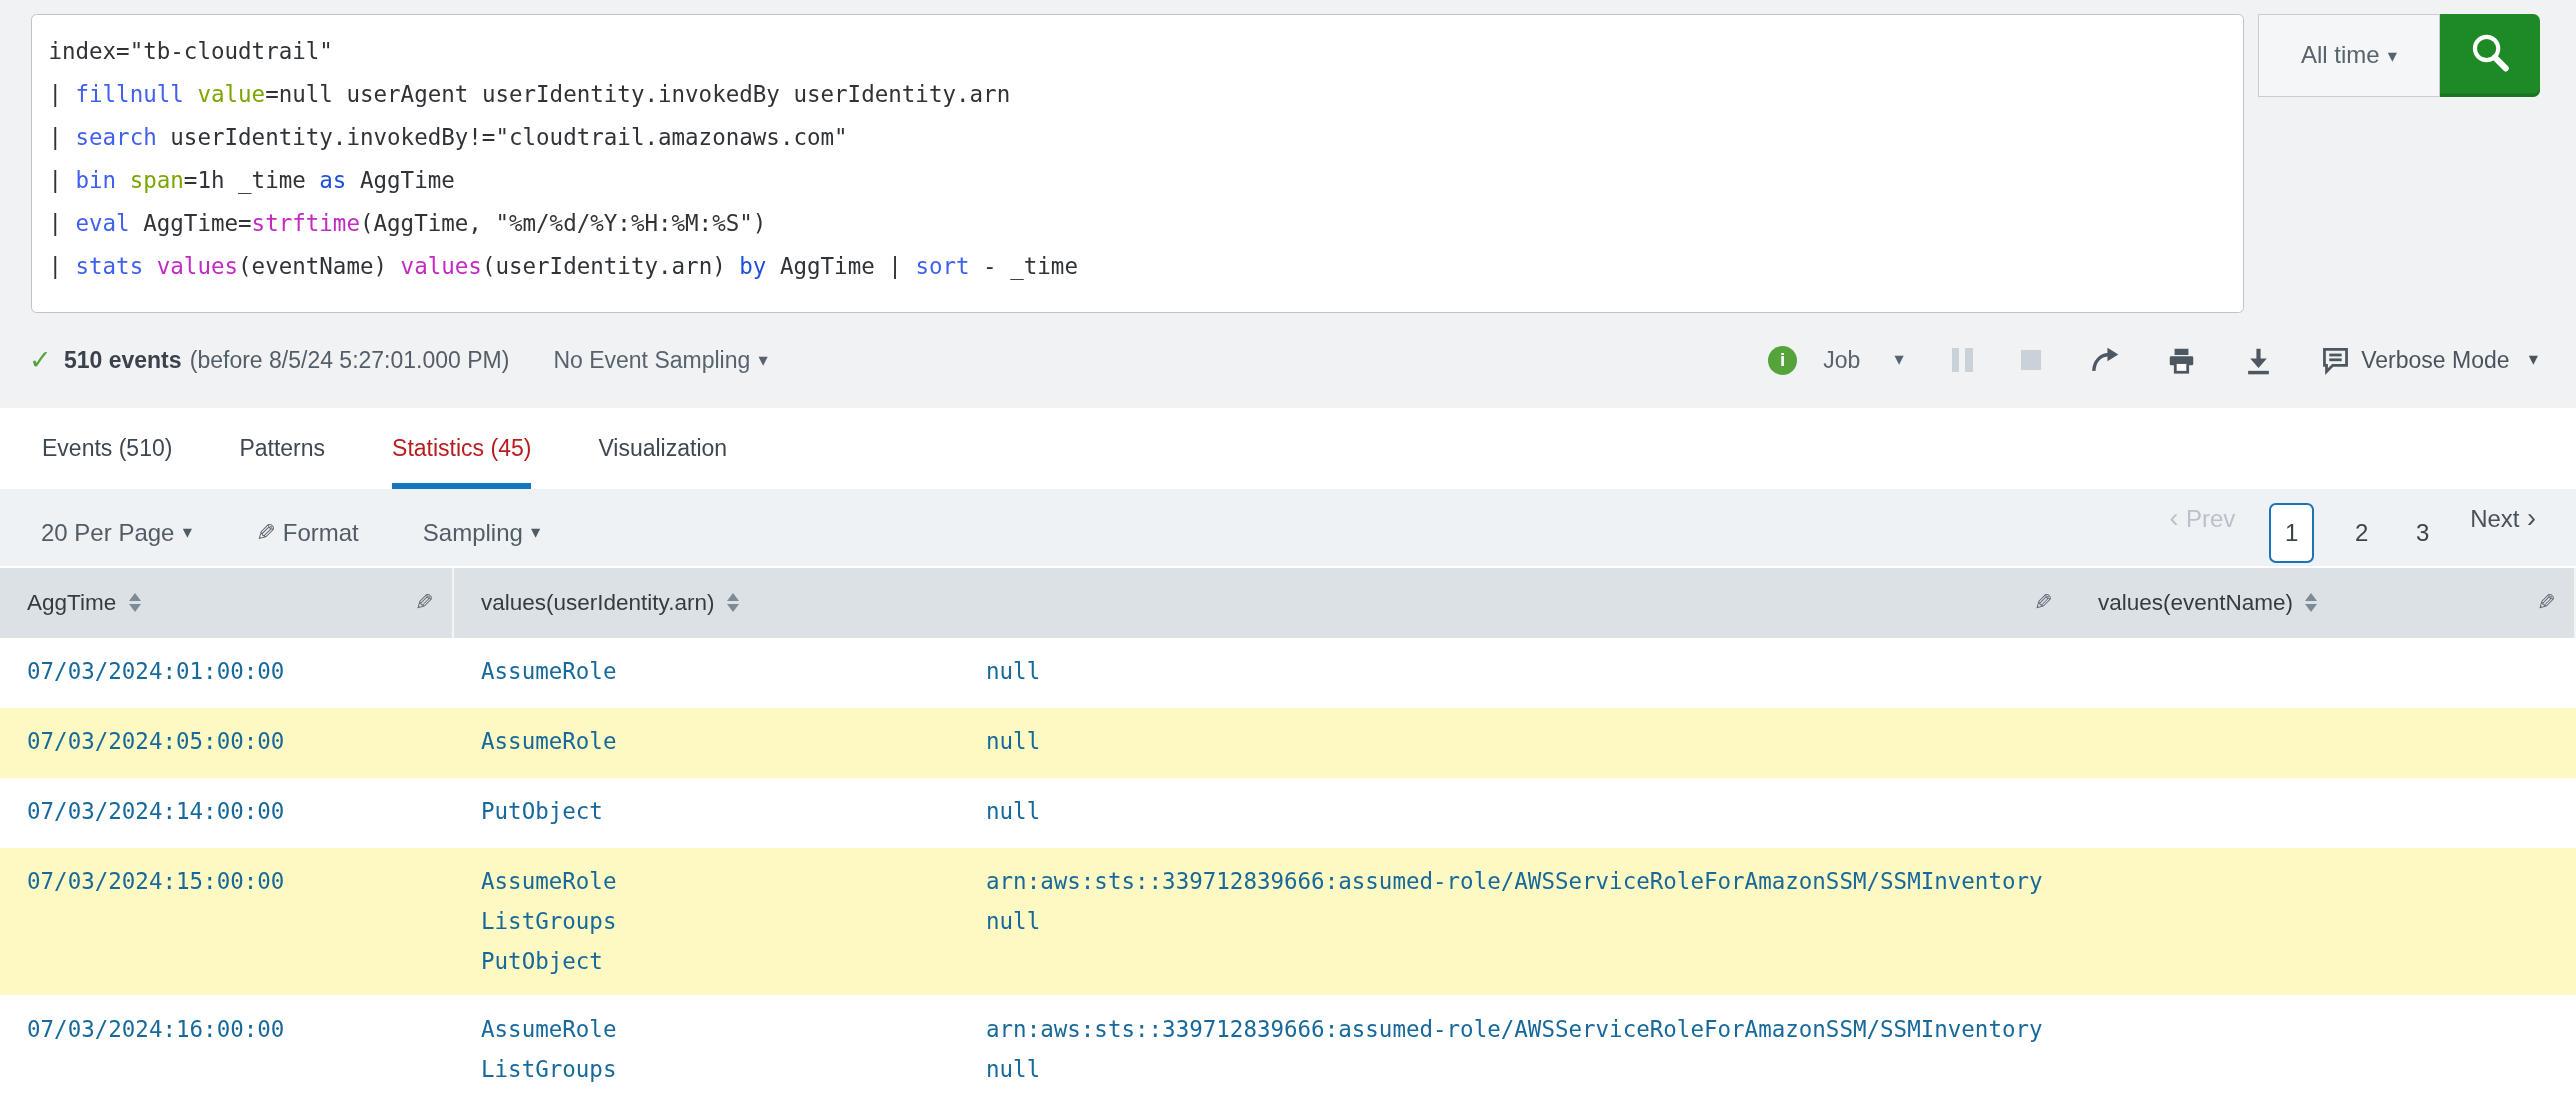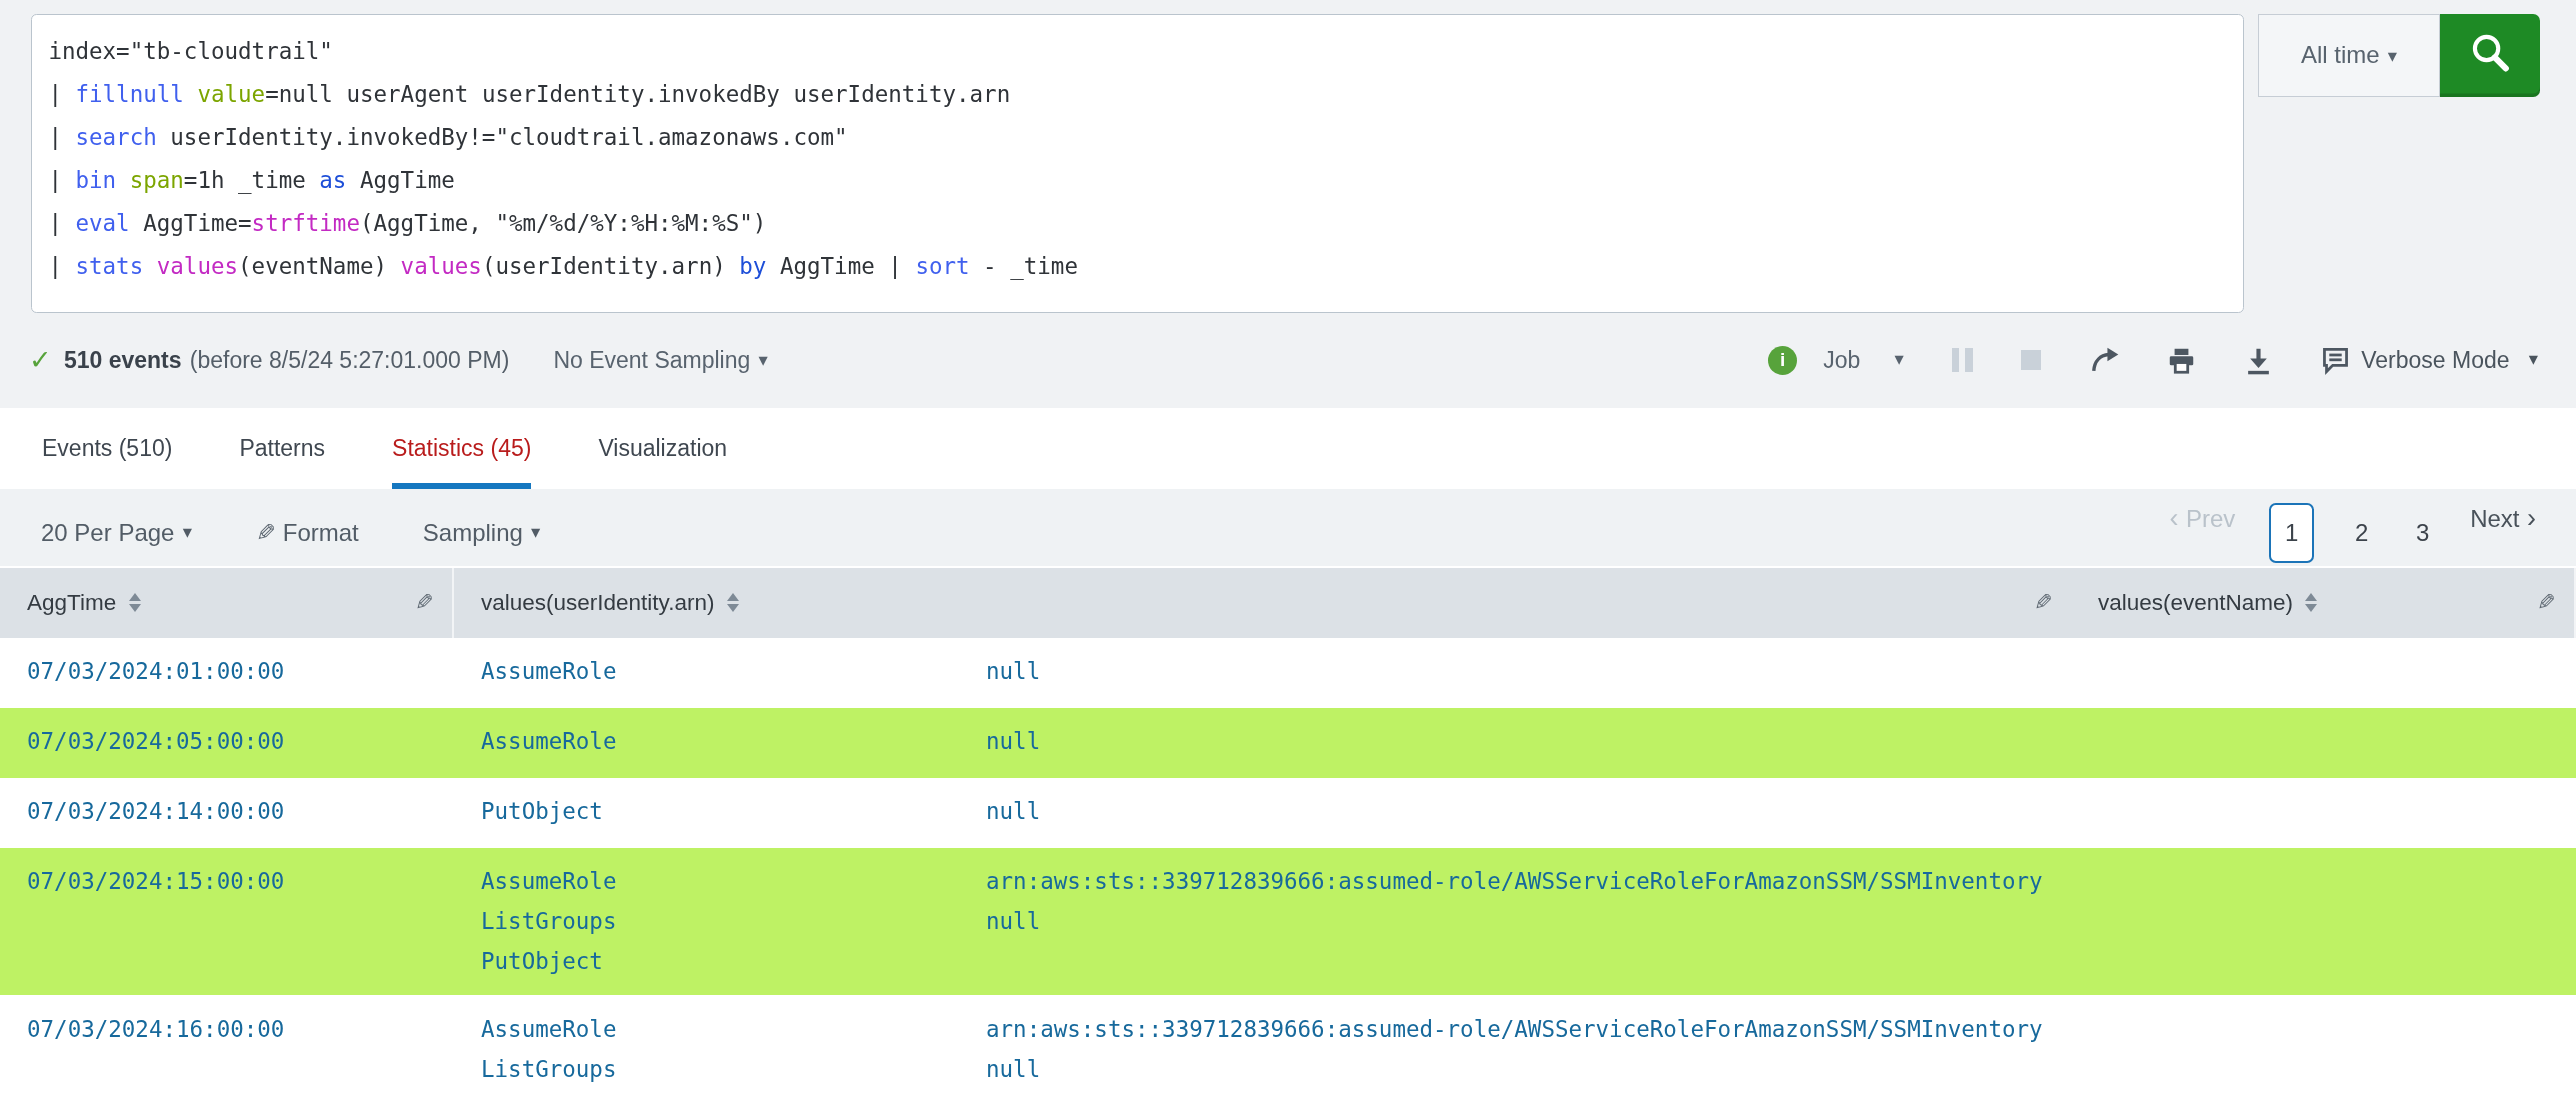--- a/index.html
+++ b/index.html
@@ -78,21 +78,21 @@
   .col2 { width:505px; }
   .col3 { width:1617px; }
   .th.col1,.th.col2 { border-right:2px solid #f2f4f6; }
   .sorticon { display:inline-flex; flex-direction:column; align-items:center; gap:3.4px; }
   .sorticon i { display:block; width:0; height:0; border-left:6.8px solid transparent;
     border-right:6.8px solid transparent; }
   .sorticon .up { border-bottom:8.2px solid #7e8a96; }
   .sorticon .dn { border-top:8.2px solid #7e8a96; }
   .th .brush-icon { margin-left:auto; margin-right:0; font-size:22.5px; }
   .tbody .tr { display:flex; background:#fff; min-height:70px; }
-  .tbody .tr.alt { background:#bef264; }
+  .tbody .tr.alt { background:#fef9c3; }
   .td { padding:13.7px 13.7px 13.7px 27px; font-size:22.5px; line-height:40px; color:#17699c; }
   .td .line { white-space:pre; cursor:pointer; }
 </style>
 </head>
 <body>
 
 <div class="top-section">
   <div class="search-row">
     <div class="query-box mono"><div class="qline"><span class="tk-plain">index="tb-cloudtrail"</span></div><div class="qline"><span class="tk-plain">| </span><span class="tk-command">fillnull</span><span class="tk-plain"> </span><span class="tk-modifier">value</span><span class="tk-plain">=null userAgent userIdentity.invokedBy userIdentity.arn</span></div><div class="qline"><span class="tk-plain">| </span><span class="tk-command">search</span><span class="tk-plain"> userIdentity.invokedBy!="cloudtrail.amazonaws.com"</span></div><div class="qline"><span class="tk-plain">| </span><span class="tk-command">bin</span><span class="tk-plain"> </span><span class="tk-modifier">span</span><span class="tk-plain">=1h _time </span><span class="tk-keyword">as</span><span class="tk-plain"> AggTime</span></div><div class="qline"><span class="tk-plain">| </span><span class="tk-command">eval</span><span class="tk-plain"> AggTime=</span><span class="tk-function">strftime</span><span class="tk-plain">(AggTime, "%m/%d/%Y:%H:%M:%S")</span></div><div class="qline"><span class="tk-plain">| </span><span class="tk-command">stats</span><span class="tk-plain"> </span><span class="tk-function">values</span><span class="tk-plain">(eventName) </span><span class="tk-function">values</span><span class="tk-plain">(userIdentity.arn) </span><span class="tk-keyword">by</span><span class="tk-plain"> AggTime | </span><span class="tk-command">sort</span><span class="tk-plain"> - _time</span></div></div>
     <div class="time-picker">

